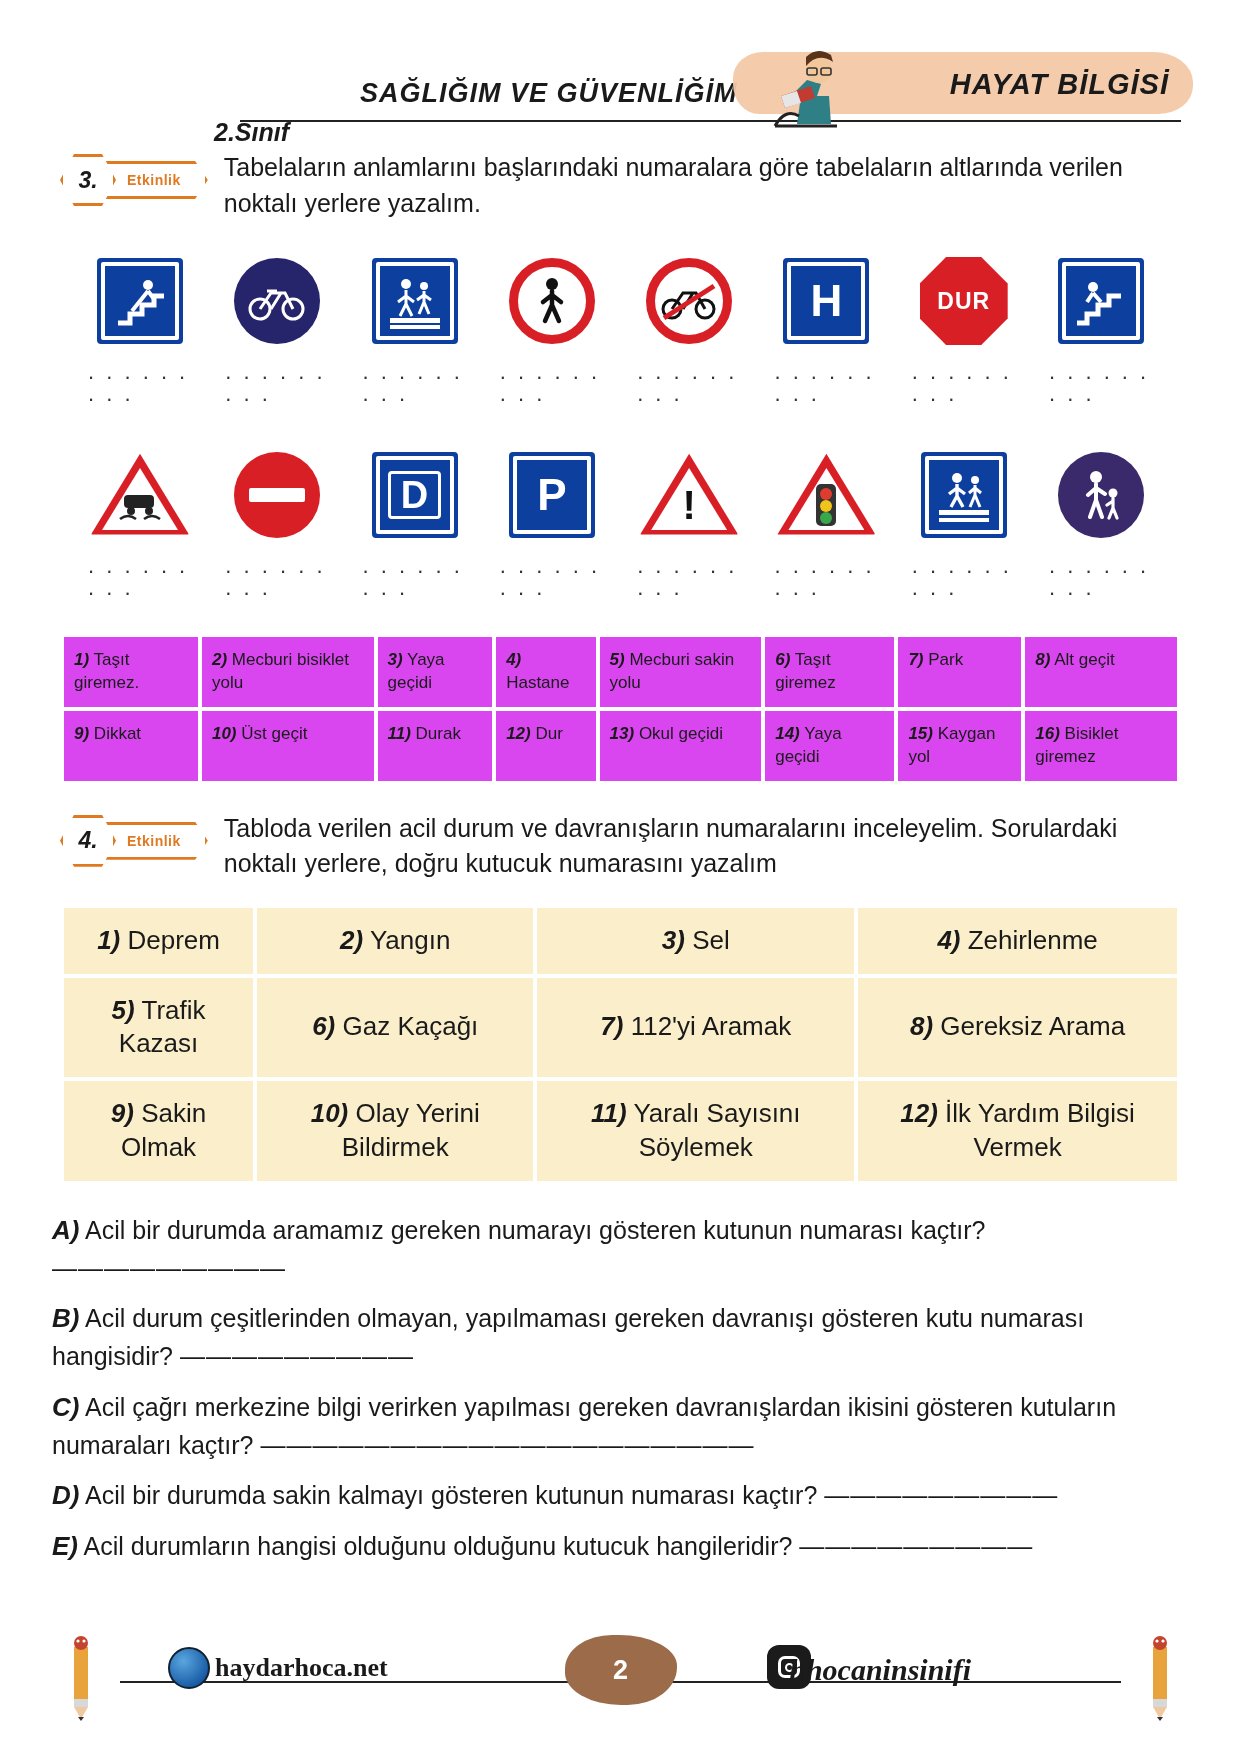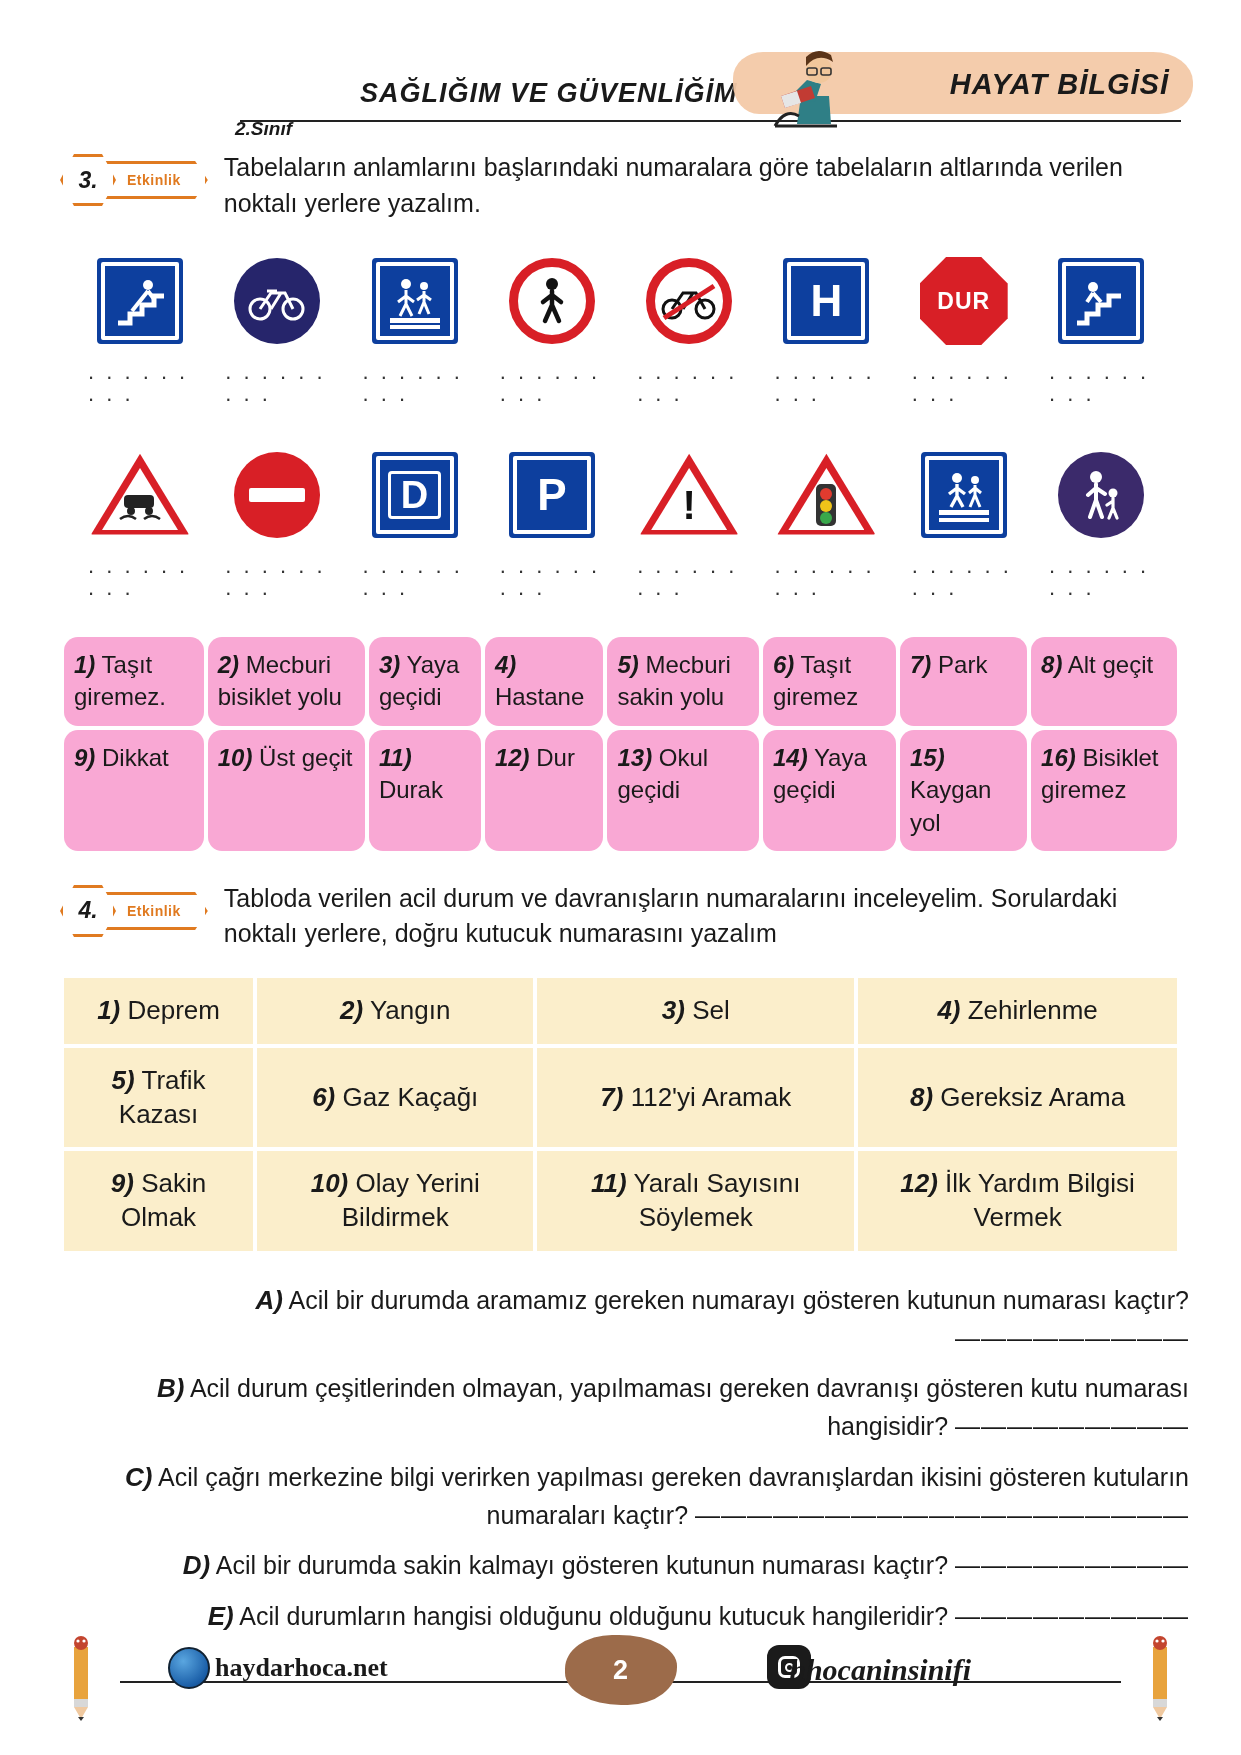--- a/index.html
+++ b/index.html
@@ -32,23 +32,23 @@
     left: 360px;
     top: 78px;
     font-size: 27px;
     font-style: italic;
     font-weight: bold;
     letter-spacing: 1px;
     color: #1a1a1a;
   }
   .header-grade {
     position: absolute;
-    left: 235px;
+    left: 214px;
     top: 118px;
-    font-size: 19px;
+    font-size: 25px;
     font-weight: bold;
     font-style: italic;
     color: #1a1a1a;
   }
   .header-brush {
     position: absolute;
     right: 48px;
     top: 52px;
     width: 460px;
     height: 62px;
@@ -191,48 +191,47 @@
   }
 
   
   .opt-table {
     margin: 34px 60px 0 60px;
     width: calc(100% - 120px);
     border-collapse: separate;
     border-spacing: 4px;
   }
   .opt-table td {
-    background: #f9a8d4;
+    background: #d946ef;
     padding: 12px 10px;
-    font-size: 24px;
+    font-size: 17px;
     line-height: 1.35;
     color: #1a1a1a;
     vertical-align: top;
-    border-radius: 14px;
   }
   .opt-table td b { font-style: italic; font-weight: bold; }
 
   .emerg-table {
     margin: 22px 60px 0 60px;
     width: calc(100% - 120px);
     border-collapse: separate;
     border-spacing: 4px;
   }
   .emerg-table td {
     background: #fbeecb;
     padding: 16px 12px;
     font-size: 26px;
     text-align: center;
     line-height: 1.3;
     color: #1a1a1a;
   }
   .emerg-table td b { font-style: italic; font-weight: bold; }
 
   
-  .questions { margin: 26px 52px 7px 52px; text-align: right; }
+  .questions { margin: 26px 52px 7px 52px; }
   .q {
     font-size: 25px;
     line-height: 1.5;
     margin-bottom: 12px;
     color: #1a1a1a;
   }
   .q .lbl { font-weight: bold; font-style: italic; font-size: 26px; }
   .blank { letter-spacing: 1px; }
 
   

